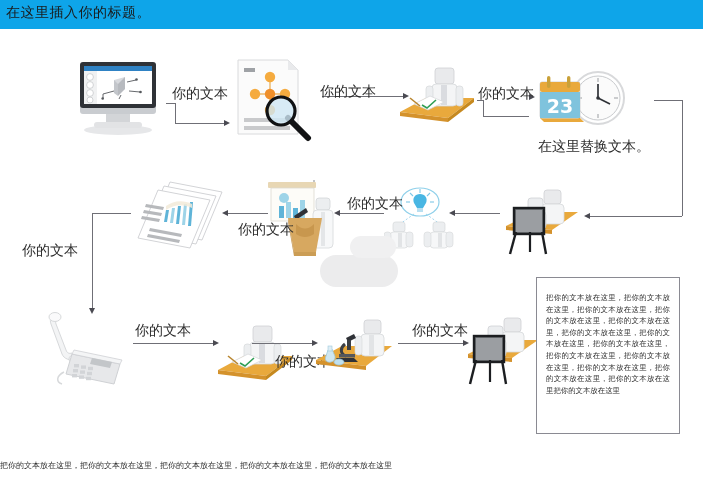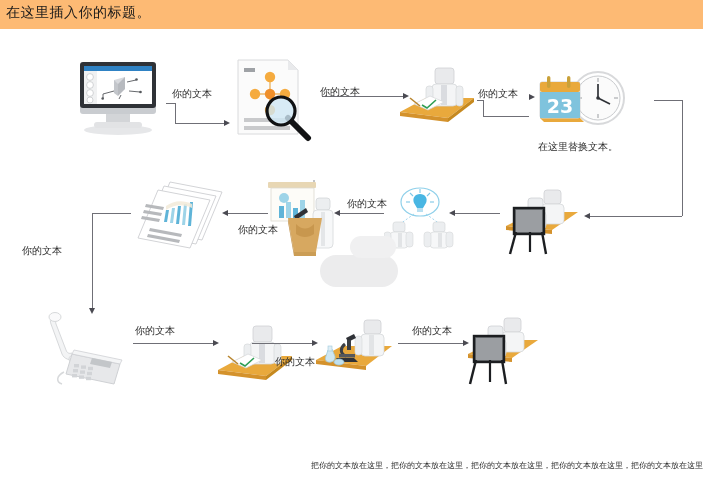--- a/index.html
+++ b/index.html
@@ -8,33 +8,33 @@
     background:#ffffff;
     font-family:"DejaVu Sans","Liberation Sans",sans-serif;
     overflow:hidden;
     position:relative;
   }
   #stage{position:absolute;left:0;top:0;width:703px;height:492px;}
 
   
   .title-bar{
     position:absolute;left:0;top:0;width:703px;height:29px;
-    background:#fdba74;
+    background:#0ea5e9;
     border-bottom:1px solid #ffffff;
   }
   .title-bar .title-text{
     position:absolute;left:6px;top:4px;
     font-size:14px;color:#1a1a1a;letter-spacing:.5px;
     white-space:nowrap;
   }
 
   
   .abs{position:absolute;}
   .lbl{
-    position:absolute;font-size:10px;color:#2b2b2b;
+    position:absolute;font-size:14px;color:#2b2b2b;
     white-space:nowrap;line-height:11px;
   }
 
   
   .line{position:absolute;background:#6f6f76;}
   .line.h{height:1px;}
   .line.v{width:1px;}
   .arrow{position:absolute;width:0;height:0;}
   .arrow.r{border-top:3.5px solid transparent;border-bottom:3.5px solid transparent;border-left:6px solid #4a4a52;}
   .arrow.l{border-top:3.5px solid transparent;border-bottom:3.5px solid transparent;border-right:6px solid #4a4a52;}
@@ -43,21 +43,21 @@
   
   .textbox{
     position:absolute;left:536px;top:277px;width:144px;height:157px;
     border:1px solid #8a8a92;background:#ffffff;box-sizing:border-box;
   }
   .textbox p{
     margin:0;padding:14px 9px 0 9px;
     font-size:7.4px;line-height:11.6px;color:#2e2e2e;text-align:justify;
   }
   .caption{
-    position:absolute;left:0;top:460px;width:703px;text-align:right;
+    position:absolute;left:0;top:460px;width:703px;text-align:left;
     font-size:8px;color:#2e2e2e;
   }
 
   
   .blob{
     position:absolute;left:320px;top:255px;width:78px;height:32px;
     background:#ececed;border-radius:16px;
   }
   .blob2{
     position:absolute;left:350px;top:236px;width:46px;height:22px;
@@ -361,16 +361,19 @@
     <rect x="43" y="18" width="23" height="20" rx="4" fill="#f4f5f6" stroke="#d6d8da" stroke-width="0.8"></rect>
     <rect x="30" y="12" width="15" height="13" rx="3" fill="#eceef0" stroke="#cfd1d4" stroke-width="0.8"></rect>
     <rect x="27" y="25" width="21" height="18" rx="4" fill="#f7f8f9" stroke="#d6d8da" stroke-width="0.8"></rect>
     <rect x="16" y="22" width="30" height="26" fill="#6f7276" stroke="#1c1e21" stroke-width="2.4"></rect>
     <rect x="18" y="24" width="26" height="22" fill="#9b9ea2"></rect>
     <line x1="18" y1="46" x2="12" y2="70" stroke="#1c1e21" stroke-width="2.4"></line>
     <line x1="44" y1="46" x2="48" y2="70" stroke="#1c1e21" stroke-width="2.4"></line>
     <line x1="32" y1="46" x2="32" y2="68" stroke="#1c1e21" stroke-width="2.2"></line>
   </svg>
 
+  <div class="textbox">
+    <p>把你的文本放在这里，把你的文本放在这里，把你的文本放在这里，把你的文本放在这里，把你的文本放在这里，把你的文本放在这里，把你的文本放在这里，把你的文本放在这里，把你的文本放在这里，把你的文本放在这里，把你的文本放在这里，把你的文本放在这里，把你的文本放在这里把你的文本放在这里</p>
+  </div>
 
   <div class="caption">把你的文本放在这里，把你的文本放在这里，把你的文本放在这里，把你的文本放在这里，把你的文本放在这里</div>
 
 </div>
 
 </body></html>

